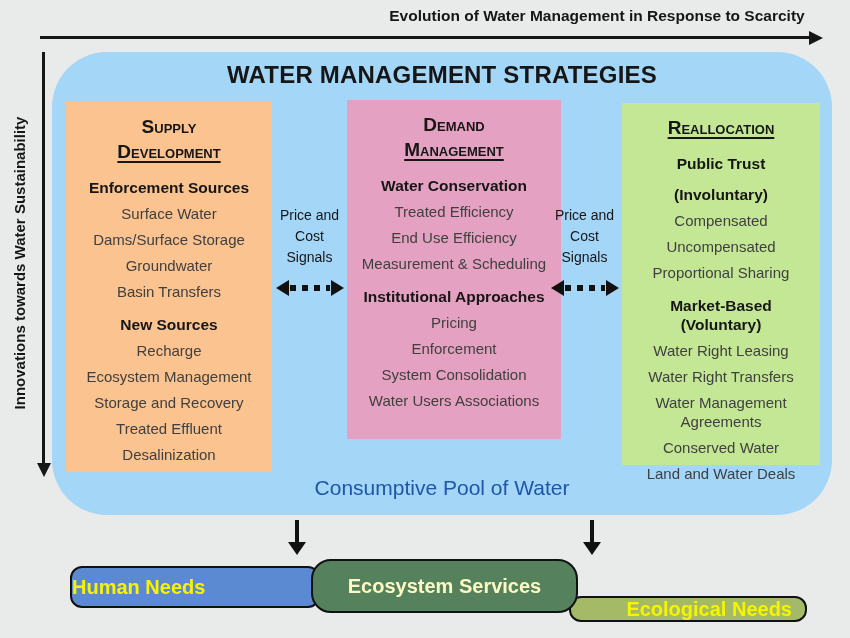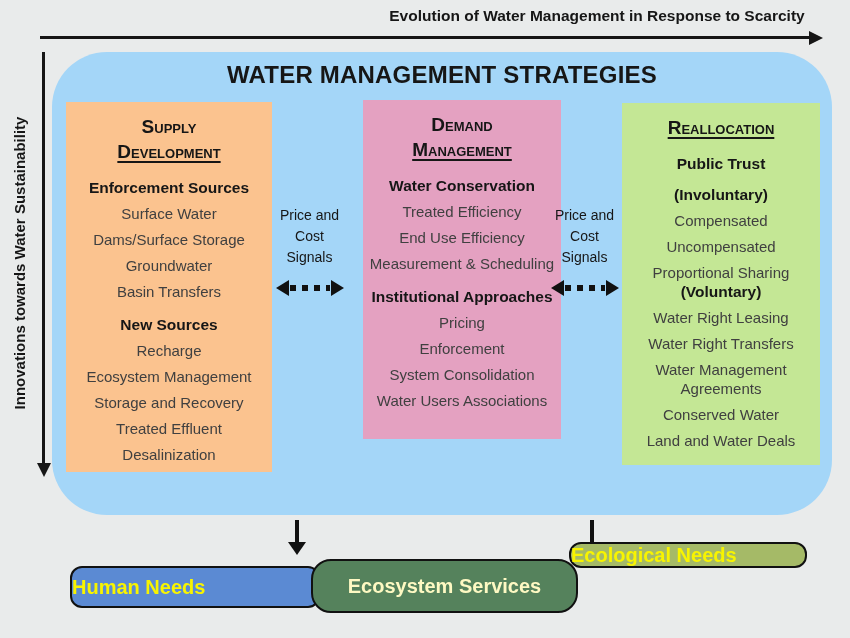--- a/index.html
+++ b/index.html
@@ -51,21 +51,21 @@
     text-align:center;font-size:24px;font-weight:bold;letter-spacing:0.2px;
   }
   .pool-label{
     position:absolute;left:52px;top:476px;width:780px;
     text-align:center;font-size:21px;
   }
 
   
   .col{position:absolute;box-sizing:border-box;padding:12px 4px 6px 4px;text-align:center;}
   .col-supply{left:66px;top:102px;width:206px;height:370px;}
-  .col-demand{left:347px;top:100px;width:198px;height:339px;margin-left:16px;}
+  .col-demand{left:347px;top:100px;width:214px;height:339px;}
   .col-realloc{left:622px;top:103px;width:198px;height:362px;}
   .heading-line{
     font-variant:small-caps;font-weight:bold;font-size:19px;line-height:25px;
   }
   .underlined{text-decoration:underline;text-decoration-thickness:1.5px;text-underline-offset:3px;}
   .section-title{font-weight:bold;font-size:15.5px;line-height:19px;margin-top:14px;}
   .list-item{font-size:15px;line-height:19px;margin-top:7px;color:#404040;}
 
   
   .signal-label{
@@ -100,21 +100,21 @@
 
   
   .bottom-box{
     position:absolute;box-sizing:border-box;
     border:2px solid #111;border-radius:12px;
     display:flex;align-items:center;
     font-size:20px;font-weight:bold;
   }
   .box-human{left:70px;top:566px;width:250px;height:42px;z-index:1;}
   .box-ecosystem{left:311px;top:559px;width:267px;height:54px;z-index:2;border-width:2.5px;border-radius:20px;justify-content:center;}
-  .box-ecological{left:569px;top:542px;width:238px;height:26px;z-index:1;}
+  .box-ecological{left:569px;top:596px;width:238px;height:26px;z-index:1;justify-content:flex-end;}
   .box-human .box-label{padding-left:0;}
   .box-ecological .box-label{padding-right:13px;}
 </style>
 </head>
 <body style="background: rgb(233, 235, 235);">
 
 <div class="stage">
 
   <div class="top-axis-label">Evolution of Water Management in Response to Scarcity</div>
   <div class="top-axis-line">
@@ -157,20 +157,21 @@
       <div class="list-item">System Consolidation</div>
       <div class="list-item">Water Users Associations</div>
     </div>
   <div id="col-realloc" class="col col-realloc" style="background: rgb(196, 231, 149);">
       <div class="heading-line underlined">Reallocation</div>
       <div class="section-title">Public Trust</div>
       <div class="section-title" style="margin-top: 12px;">(Involuntary)</div>
       <div class="list-item">Compensated</div>
       <div class="list-item">Uncompensated</div>
       <div class="list-item">Proportional Sharing</div>
+      <div class="section-title">Market-Based</div>
       <div class="section-title" style="margin-top: 0px;">(Voluntary)</div>
       <div class="list-item">Water Right Leasing</div>
       <div class="list-item">Water Right Transfers</div>
       <div class="list-item">Water Management Agreements</div>
       <div class="list-item">Conserved Water</div>
       <div class="list-item">Land and Water Deals</div>
     </div>
 
   <div class="signal-label signal-left">
     <div>Price and</div>
@@ -187,20 +188,21 @@
     <div>Price and</div>
     <div>Cost</div>
     <div>Signals</div>
   </div>
   <div class="dash-arrow dash-arrow-right">
     <span class="tri-l"></span>
     <span class="dashes"></span>
     <span class="tri-r"></span>
   </div>
 
+  <div class="pool-label" style="color: rgb(30, 86, 168);">Consumptive Pool of Water</div>
 
   <div class="down-arrow down-arrow-1">
     <span class="shaft"></span>
     <span class="head"></span>
   </div>
   <div class="down-arrow down-arrow-2">
     <span class="shaft"></span>
     <span class="head"></span>
   </div>
 

